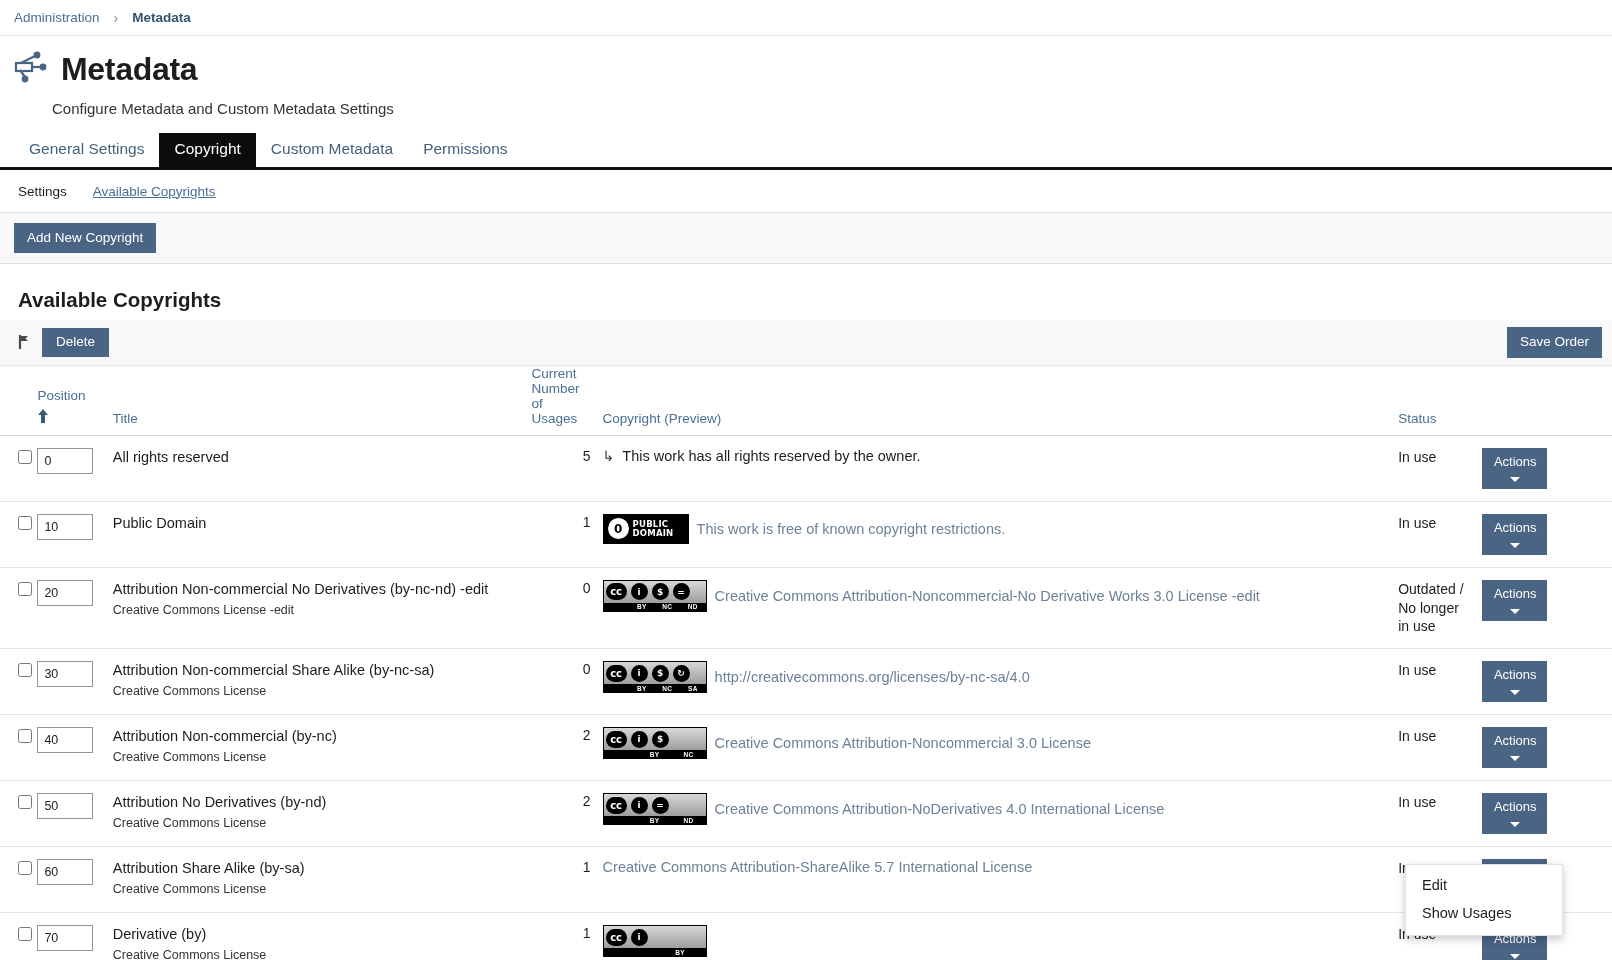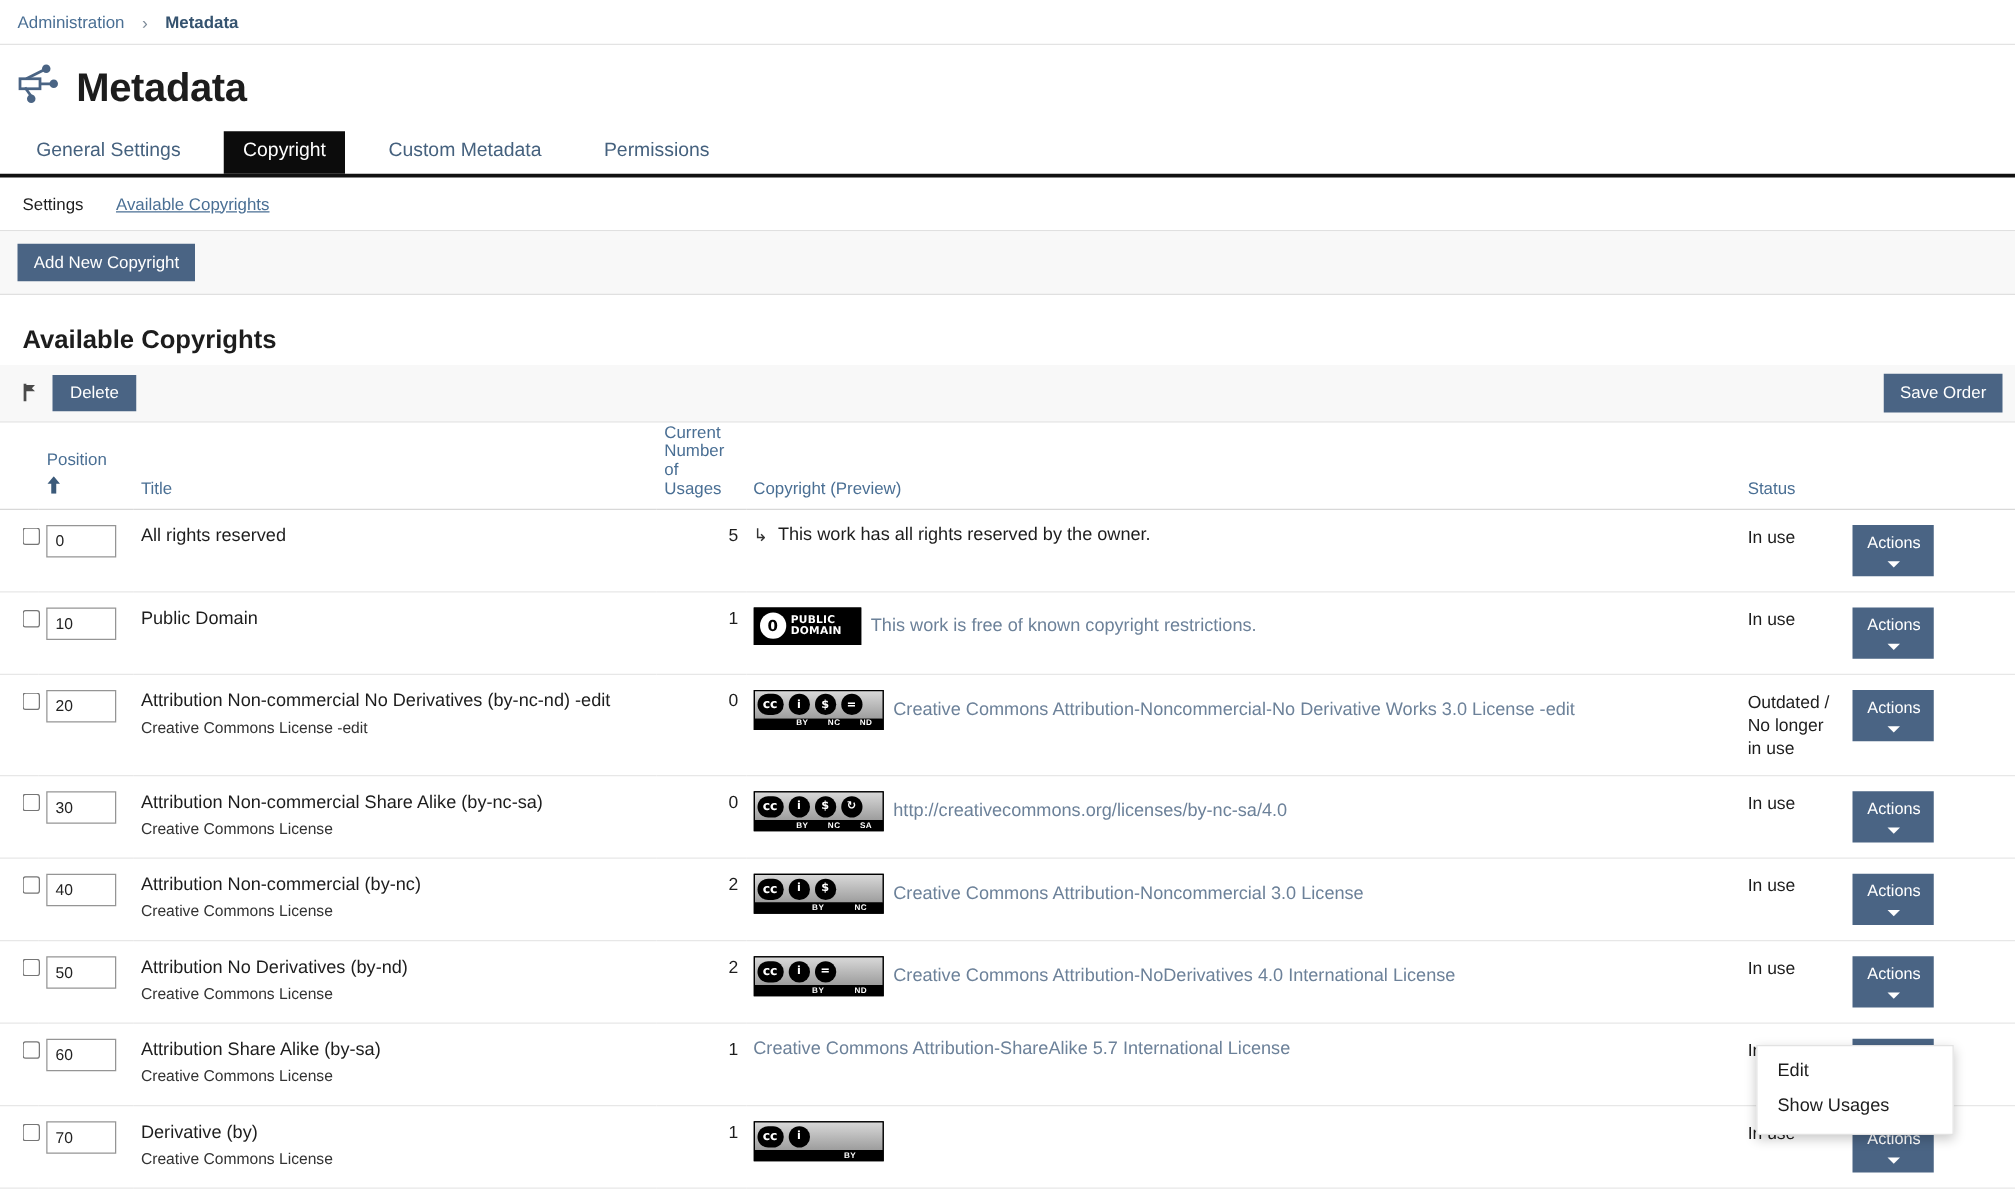--- a/index.html
+++ b/index.html
@@ -37,21 +37,20 @@
     margin: 12px 0 0 38px;
     font-size: 15px; color: #333;
   }
 
   
   .tabs {
     margin-top: 16px;
     display: flex; align-items: flex-end;
     border-bottom: 3px solid #111;
     padding-left: 14px;
-    gap: 20px;
   }
   .tab {
     padding: 7px 15px 8px 15px;
     font-size: 15.5px;
     color: #45617e;
     cursor: pointer;
     line-height: 1.2;
   }
   .tab.active { background: #0c0c0c; color: #fff; }
 
@@ -265,20 +264,21 @@
         <circle cx="29" cy="17" r="3.4" fill="#4a6484"></circle>
         <circle cx="23" cy="5" r="3.4" fill="#4a6484"></circle>
         <circle cx="11" cy="29" r="3.4" fill="#4a6484"></circle>
         <line x1="18" y1="17" x2="26" y2="17" stroke="#4a6484" stroke-width="2.2"></line>
         <line x1="7" y1="13" x2="21" y2="6" stroke="#4a6484" stroke-width="2.2"></line>
         <line x1="6" y1="20" x2="11" y2="27" stroke="#4a6484" stroke-width="2.2"></line>
       </svg>
     </span>
     <div class="page-title">Metadata</div>
   </div>
+  <div class="page-sub">Configure Metadata and Custom Metadata Settings</div>
 </div>
 
 <div class="tabs">
   <div class="tab">General Settings</div>
   <div class="tab active">Copyright</div>
   <div class="tab">Custom Metadata</div>
   <div class="tab">Permissions</div>
 </div>
 
 <div class="subtabs">

